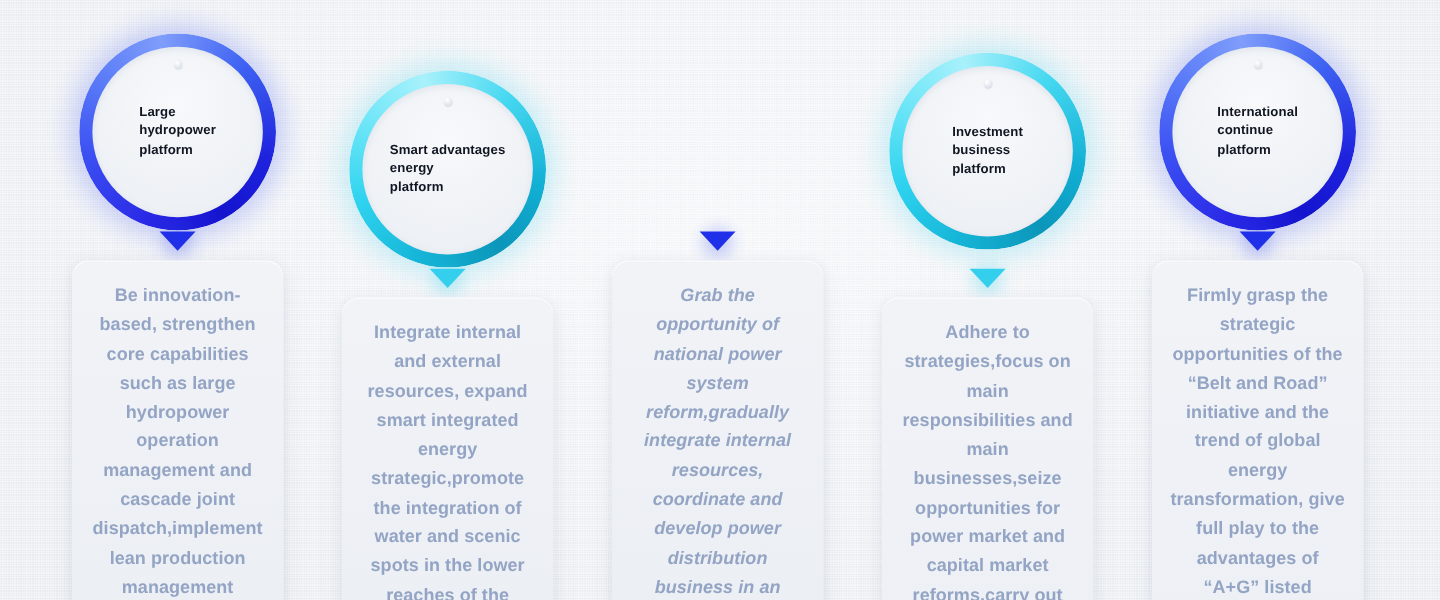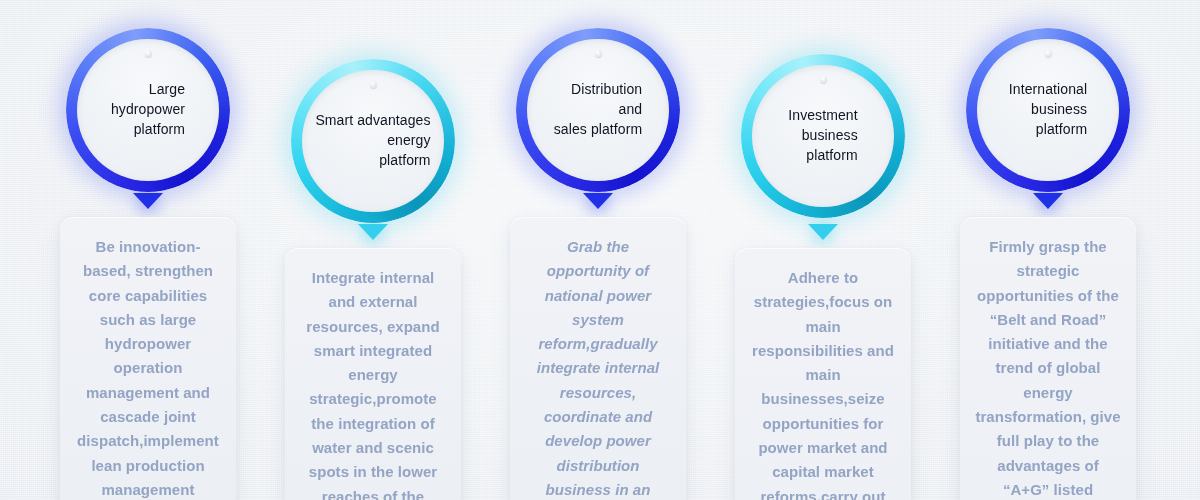--- a/index.html
+++ b/index.html
@@ -67,23 +67,23 @@
     left:50%; top:22px;
     width:7px; height:7px;
     margin-left:-3.5px;
     border-radius:50%;
     background:radial-gradient(circle at 35% 30%, #ffffff, #dfe5ec 70%, #cfd7e1);
     box-shadow:0 1px 1px rgba(140,155,180,.35);
   }
   .ring-label {
     position:absolute; inset:0;
     display:flex; align-items:center; justify-content:center;
-    text-align:right;
-    font-size:14px;
-    font-weight:400;
+    text-align:left;
+    font-size:11px;
+    font-weight:700;
     line-height:1.42;
     color:#101522;
     letter-spacing:.1px;
     padding:0 20px;
     white-space:pre-line;
   }
 
   
   .blue .ring {
     background:
@@ -205,40 +205,31 @@
     <div class="arrow-wrap" style="top:224px;">
       <div class="arrow-glow"></div>
       <div class="arrow"></div>
     </div>
     <div class="card" style="top:248px;">
       <div class="card-text">Integrate internal and external resources, expand smart integrated energy strategic,promote the integration of water and scenic spots in the lower reaches of the Jinsha River,explore various new business formats and model layouts,and create new profit growth points.</div>
     </div>
   </div>
 
   <div class="col blue" style="left:478px;">
-    <div class="ring-wrap" style="top:28px;">
-      <div class="ring-glow"></div>
-      <div class="ring"></div>
-      <div class="ring-inner-shade"></div>
-      <div class="ring-dot"></div>
-      <div class="ring-label">Distribution
-and
-sales platform</div>
-    </div>
     <div class="arrow-wrap" style="top:193px;">
       <div class="arrow-glow"></div>
       <div class="arrow"></div>
     </div>
     <div class="card" style="top:217px;font-style:italic;">
       <div class="card-text">Grab the opportunity of national power system reform,gradually integrate internal resources, coordinate and develop power distribution business in an orderly manner,and focus on managing existing stock, selecting appropriate increments,and improving quality.</div>
     </div>
   </div>
 
   <div class="col cyan" style="left:703px;">
-    <div class="ring-wrap" style="top:54px;">
+    <div class="ring-wrap" style="top:44px;">
       <div class="ring-glow"></div>
       <div class="ring"></div>
       <div class="ring-inner-shade"></div>
       <div class="ring-dot"></div>
       <div class="ring-label">Investment
 business
 platform</div>
     </div>
     <div class="arrow-wrap" style="top:224px;">
       <div class="arrow-glow"></div>
@@ -250,21 +241,21 @@
     </div>
   </div>
 
   <div class="col blue" style="left:928px;">
     <div class="ring-wrap" style="top:28px;">
       <div class="ring-glow"></div>
       <div class="ring"></div>
       <div class="ring-inner-shade"></div>
       <div class="ring-dot"></div>
       <div class="ring-label">International
-business
+continue
 platform</div>
     </div>
     <div class="arrow-wrap" style="top:193px;">
       <div class="arrow-glow"></div>
       <div class="arrow"></div>
     </div>
     <div class="card" style="top:217px;">
       <div class="card-text">Firmly grasp the strategic opportunities of the “Belt and Road” initiative and the trend of global energy transformation, give full play to the advantages of “A+G” listed companies, continue to optimize the international business structure and market layout,steadily promote the sustainable development of international business,and enhance influence and competitiveness in the international market.</div>
     </div>
   </div>

